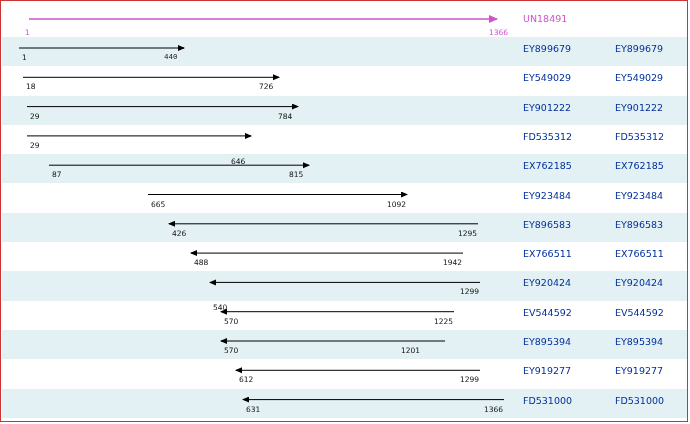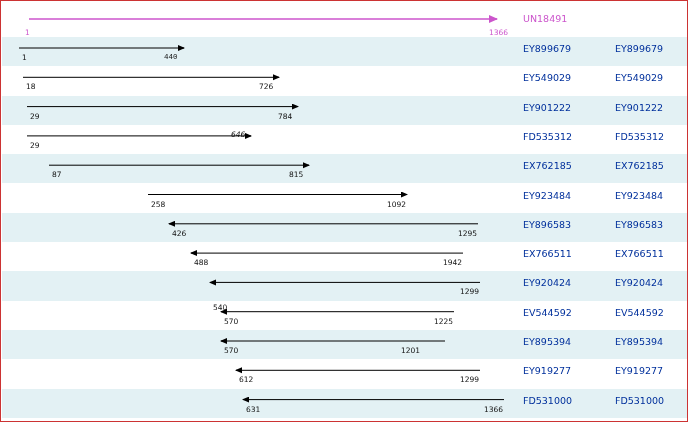--- a/index.html
+++ b/index.html
@@ -105,28 +105,28 @@
       <div class="row-label" style="left: 614px; top: 42px;">EY899679</div>
       <div class="coord" style="left: 25px; top: 81.3px;">18</div>
       <div class="coord" style="left: 258px; top: 81.3px;">726</div>
       <div class="row-label" style="left: 522px; top: 71.3px;">EY549029</div>
       <div class="row-label" style="left: 614px; top: 71.3px;">EY549029</div>
       <div class="coord" style="left: 29px; top: 110.6px;">29</div>
       <div class="coord" style="left: 277px; top: 110.6px;">784</div>
       <div class="row-label" style="left: 522px; top: 100.6px;">EY901222</div>
       <div class="row-label" style="left: 614px; top: 100.6px;">EY901222</div>
       <div class="coord" style="left: 29px; top: 139.9px;">29</div>
-      <div class="coord" style="left: 230px; top: 129px; font-style: italic;">646</div>
+      <div class="coord" style="left: 230px; top: 156px;">646</div>
       <div class="row-label" style="left: 522px; top: 129.9px;">FD535312</div>
       <div class="row-label" style="left: 614px; top: 129.9px;">FD535312</div>
       <div class="coord" style="left: 51px; top: 169.2px;">87</div>
       <div class="coord" style="left: 288px; top: 169.2px;">815</div>
       <div class="row-label" style="left: 522px; top: 159.2px;">EX762185</div>
       <div class="row-label" style="left: 614px; top: 159.2px;">EX762185</div>
-      <div class="coord" style="left: 150px; top: 198.5px;">258</div>
+      <div class="coord" style="left: 150px; top: 198.5px;">665</div>
       <div class="coord" style="left: 386px; top: 198.5px;">1092</div>
       <div class="row-label" style="left: 522px; top: 188.5px;">EY923484</div>
       <div class="row-label" style="left: 614px; top: 188.5px;">EY923484</div>
       <div class="coord" style="left: 171px; top: 227.8px;">426</div>
       <div class="coord" style="left: 457px; top: 227.8px;">1295</div>
       <div class="row-label" style="left: 522px; top: 217.8px;">EY896583</div>
       <div class="row-label" style="left: 614px; top: 217.8px;">EY896583</div>
       <div class="coord" style="left: 193px; top: 257.1px;">488</div>
       <div class="coord" style="left: 442px; top: 257.1px;">1942</div>
       <div class="row-label" style="left: 522px; top: 247.1px;">EX766511</div>

